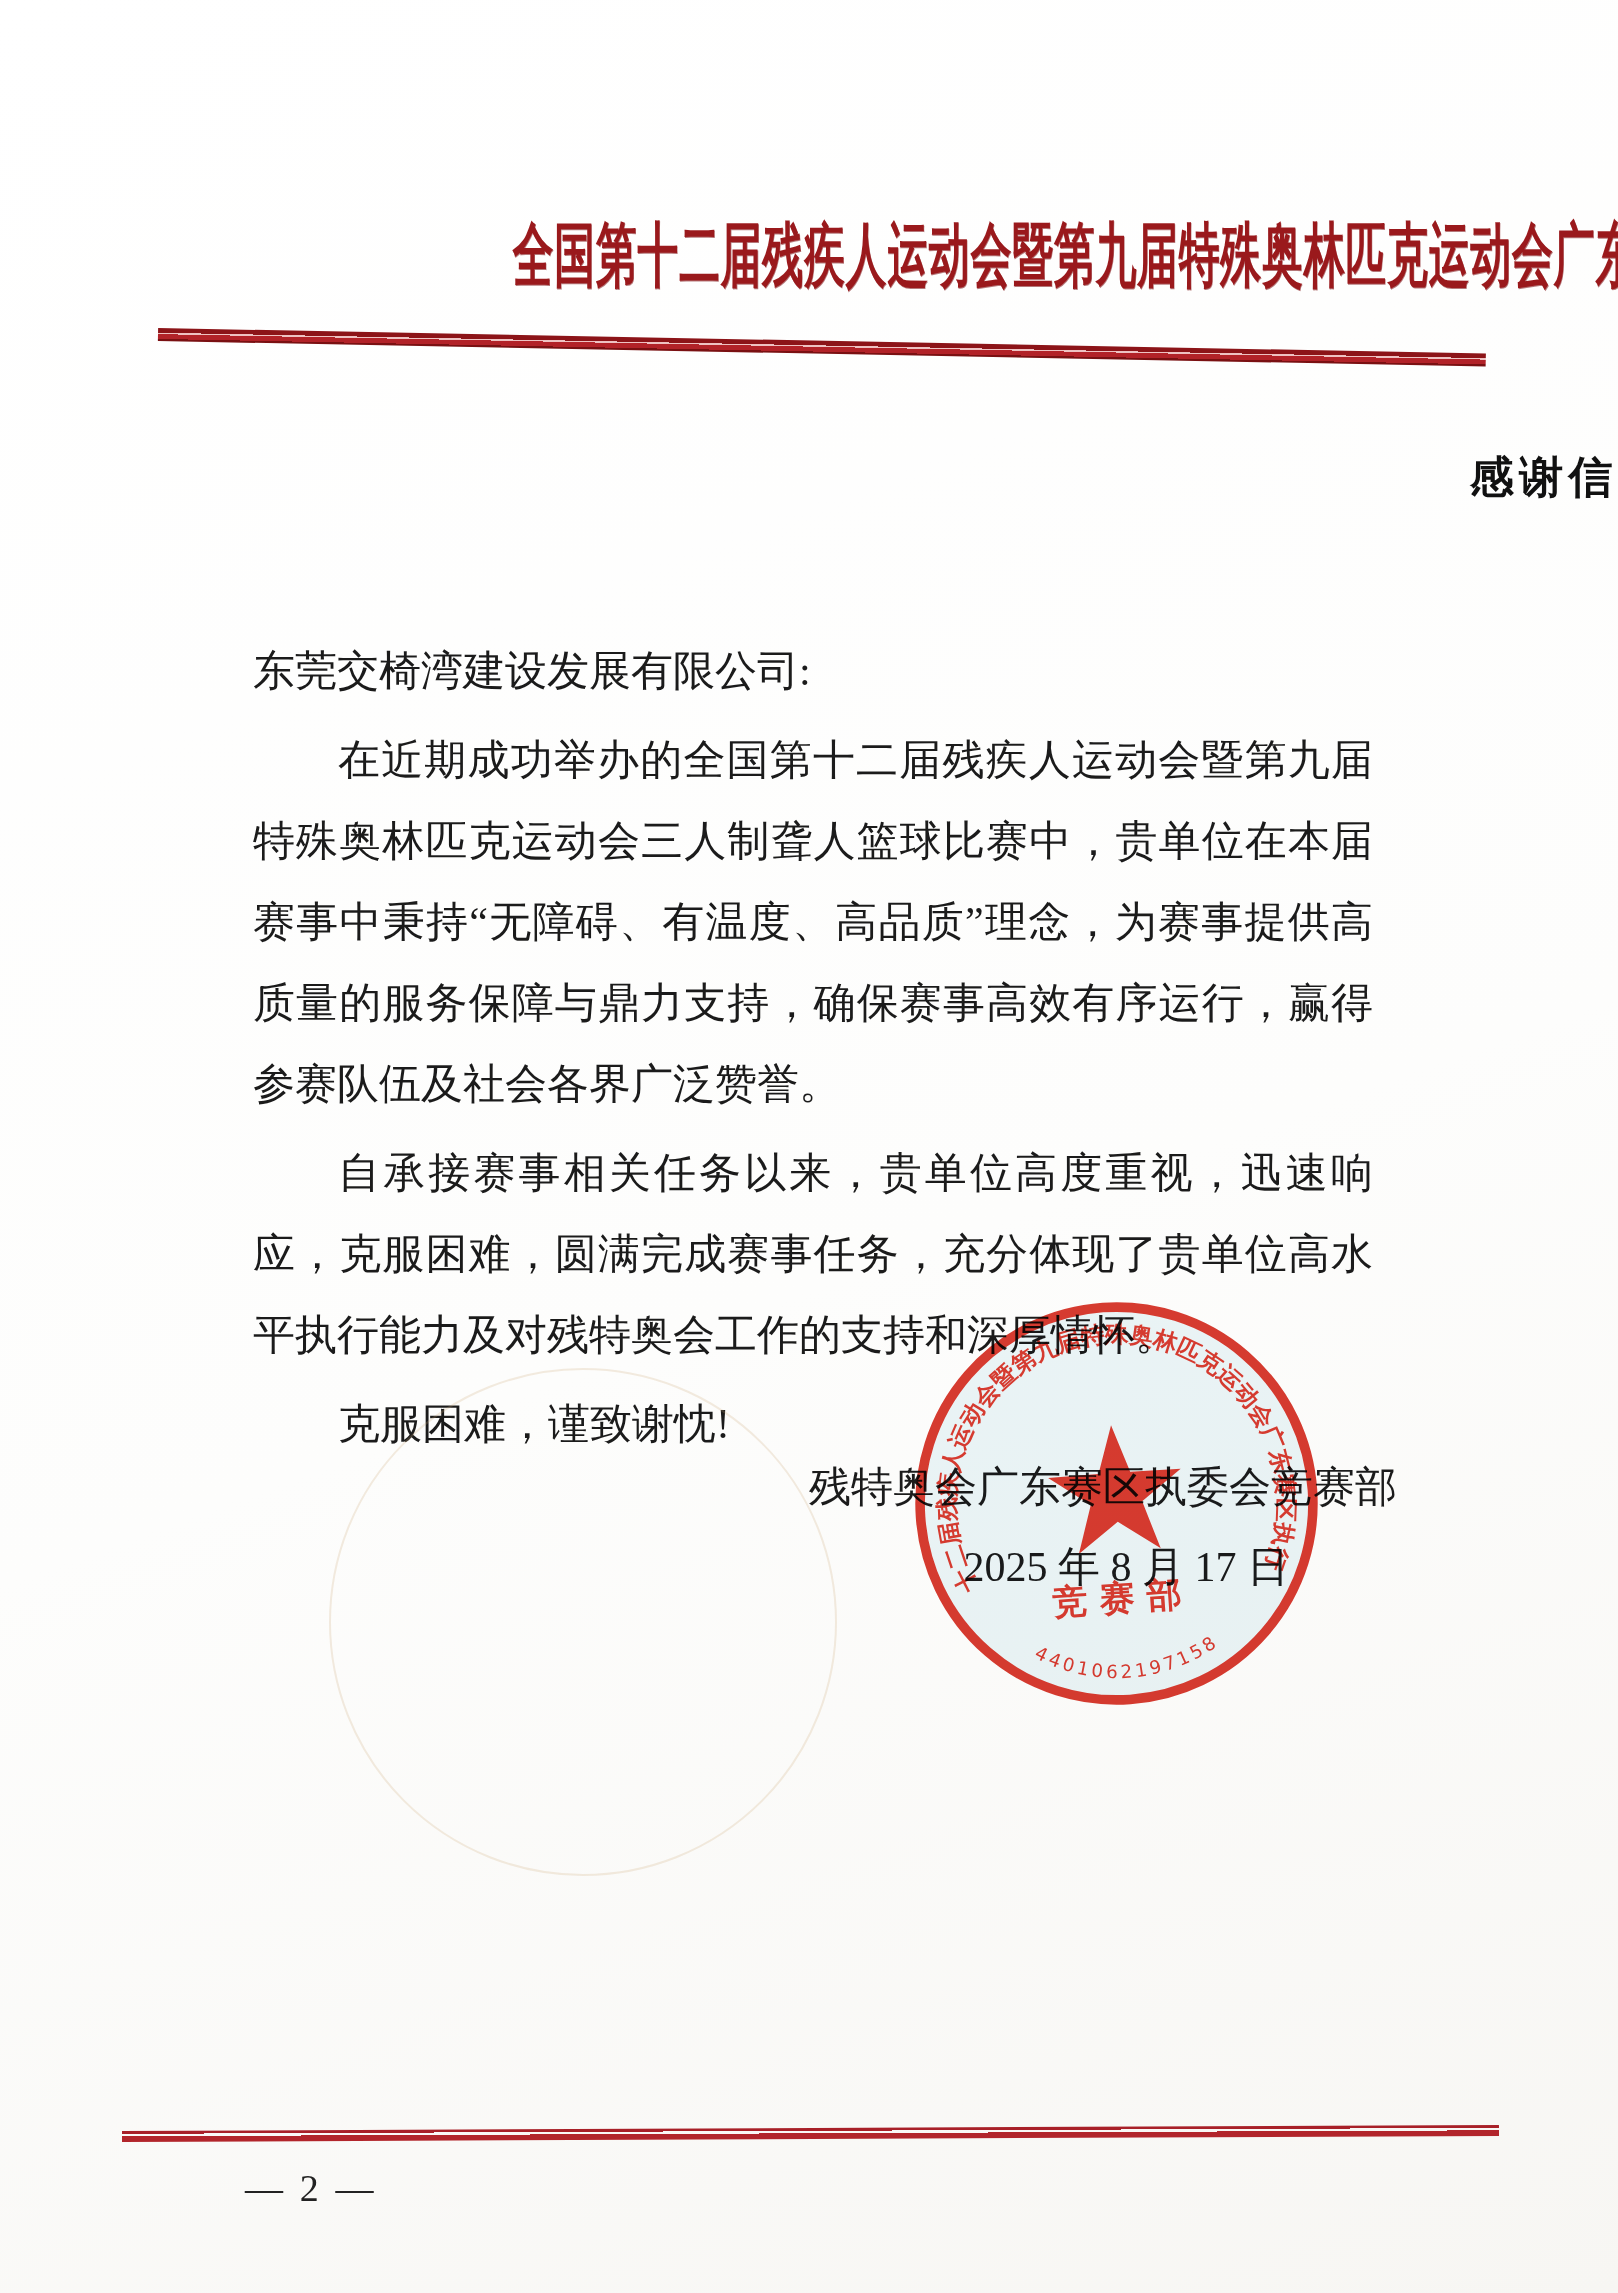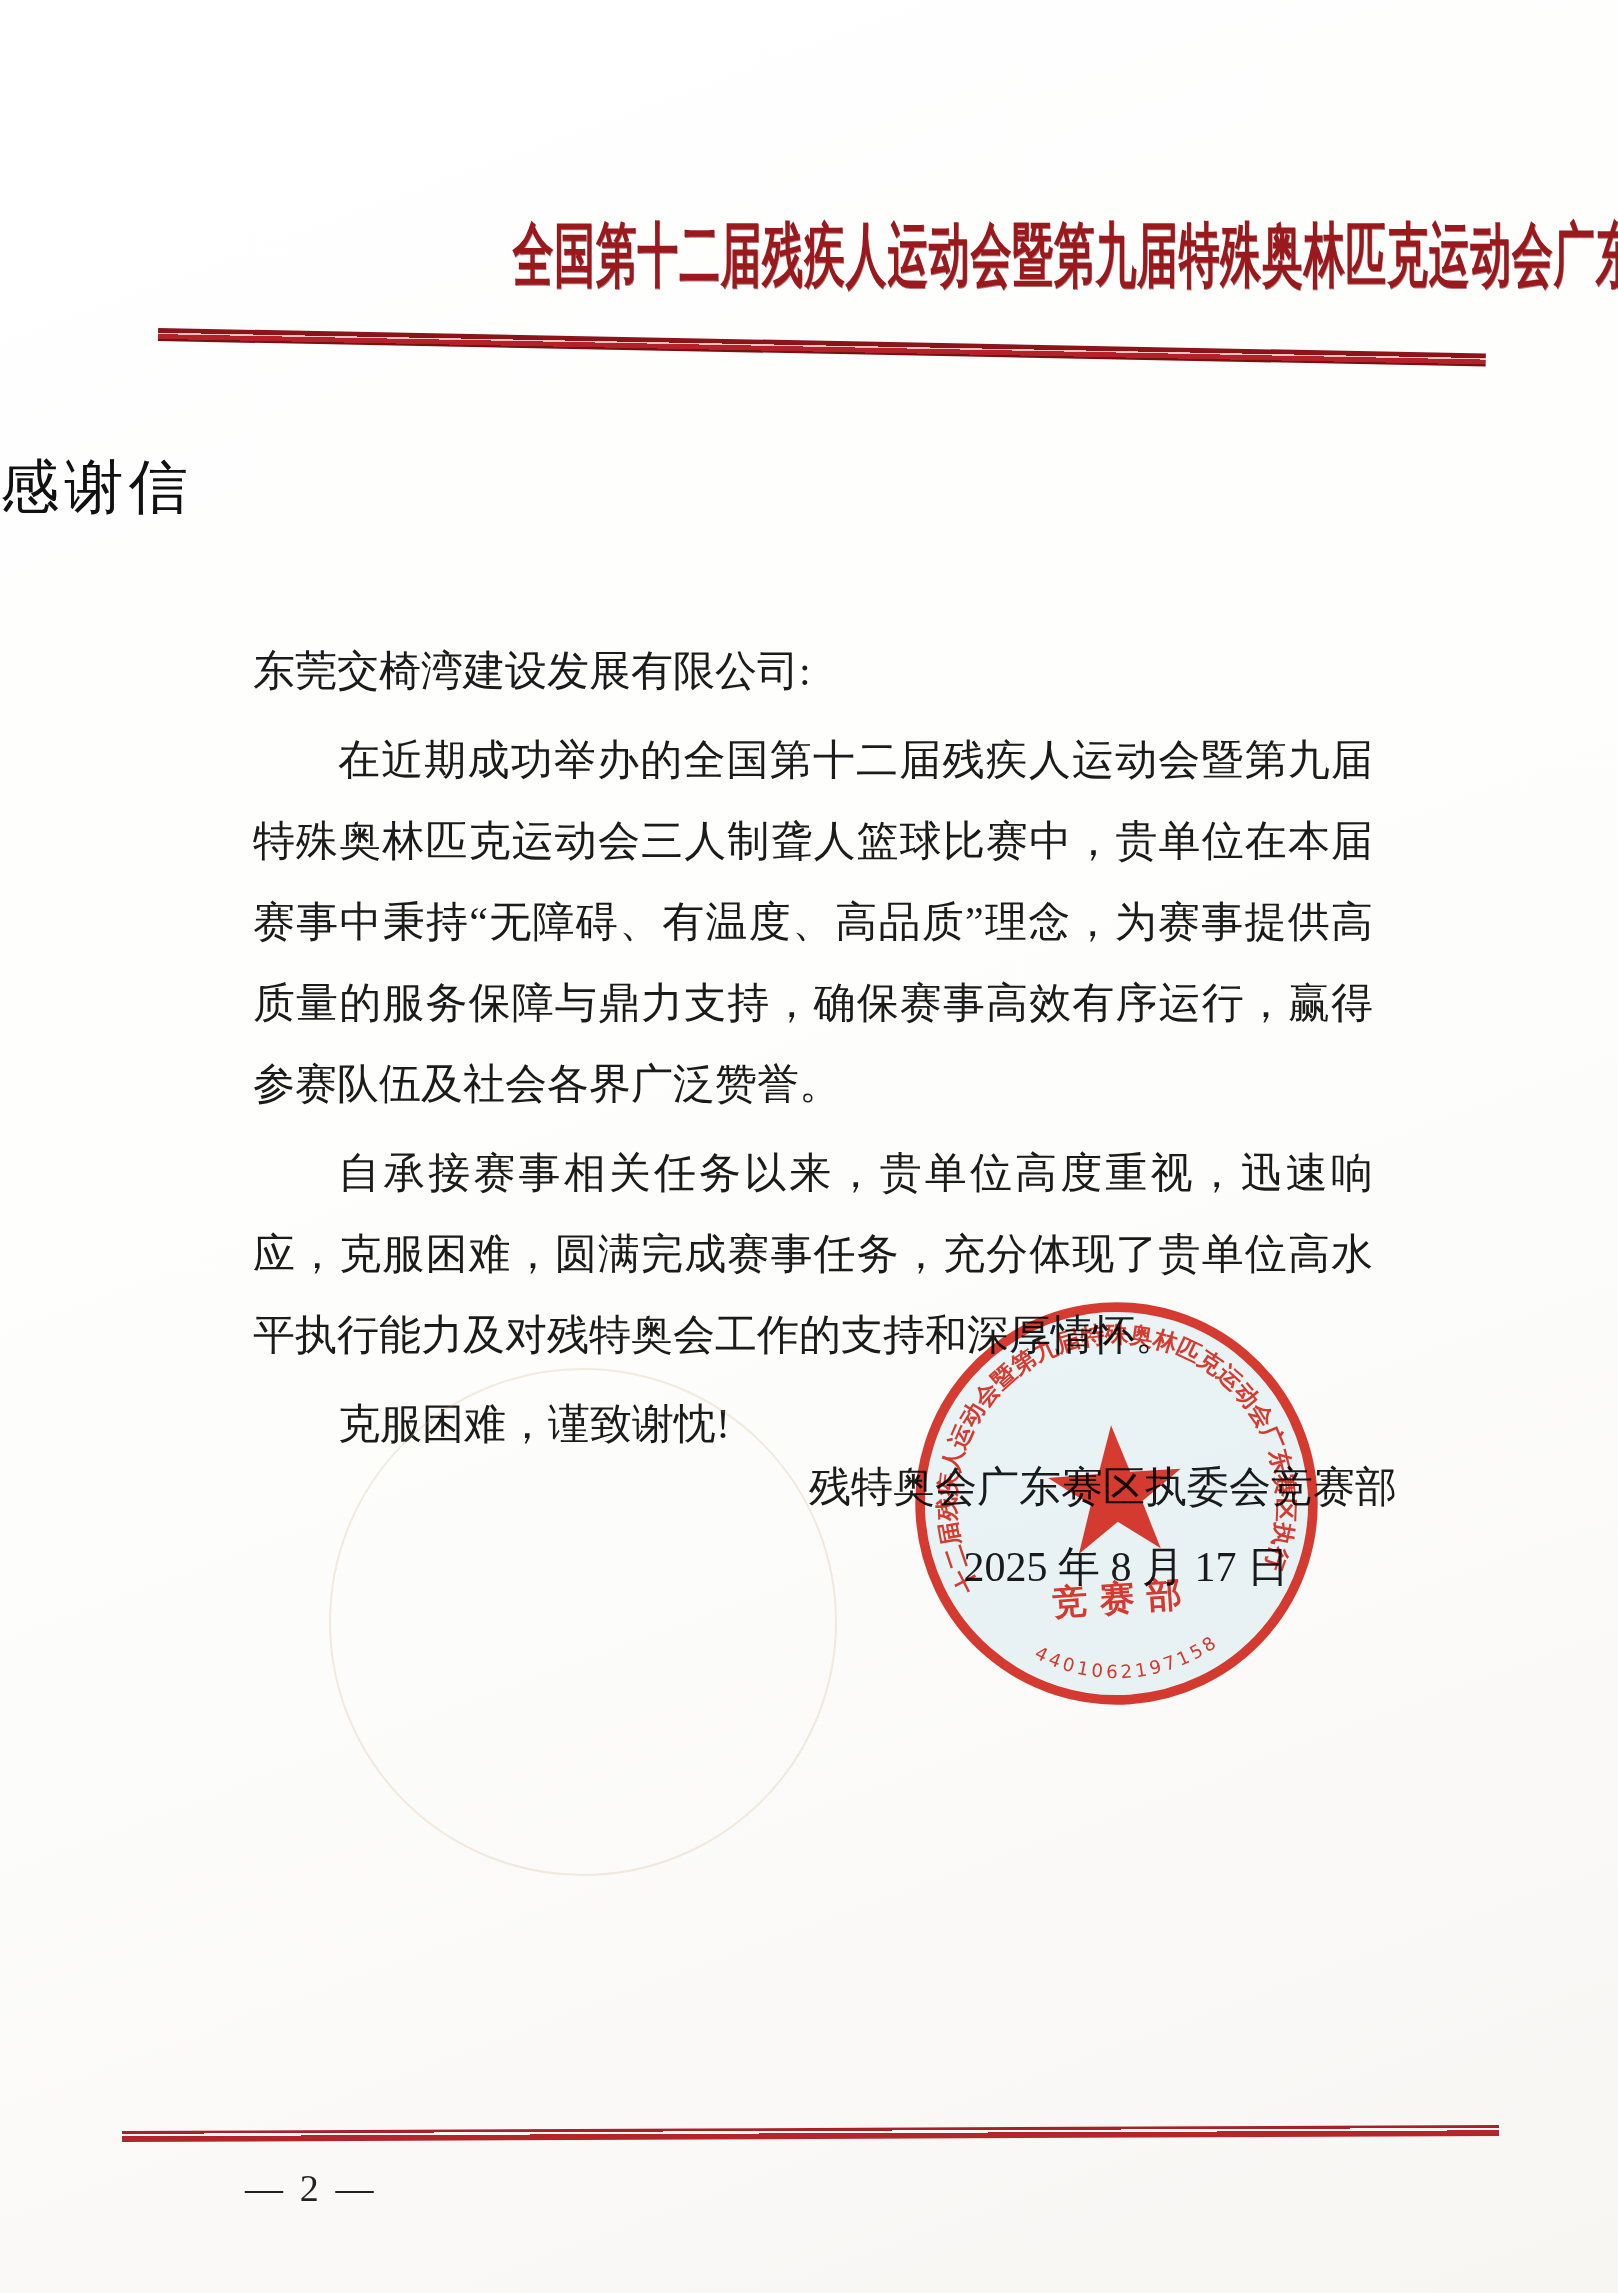--- a/index.html
+++ b/index.html
@@ -31,22 +31,22 @@
     background:linear-gradient(to bottom,
       #8c1418 0%,#8c1418 36%,
       #eec2c2 36%,#eec2c2 47%,
       #b22228 47%,#b22228 84%,
       #7a1012 84%,#7a1012 100%);
     transform:rotate(1.1deg);transform-origin:left center;
   }
   
   .doc-title{
     position:absolute;top:448px;left:0;right:0;
-    text-align:left;
-    font-size:59px;font-weight:400;letter-spacing:5.4px;
+    text-align:right;
+    font-size:44px;font-weight:700;letter-spacing:5.4px;
     color:#111;
   }
   
   .letter-body{
     position:absolute;top:623px;left:245px;width:1136px;
     font-size:42px;line-height:81px;
     text-align:justify;
   }
   .letter-body p{margin:8px;}
   .letter-body p.indent{text-indent:85px;}

